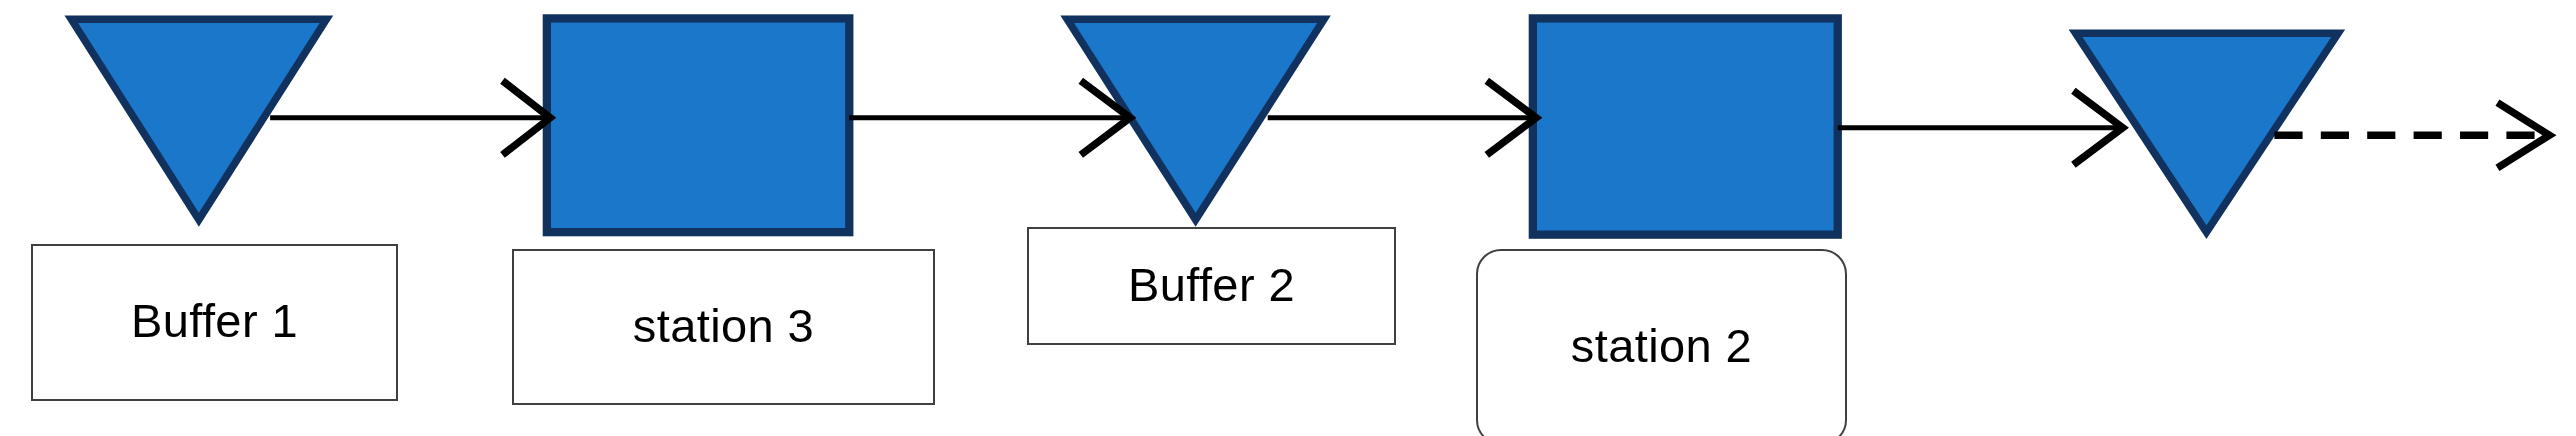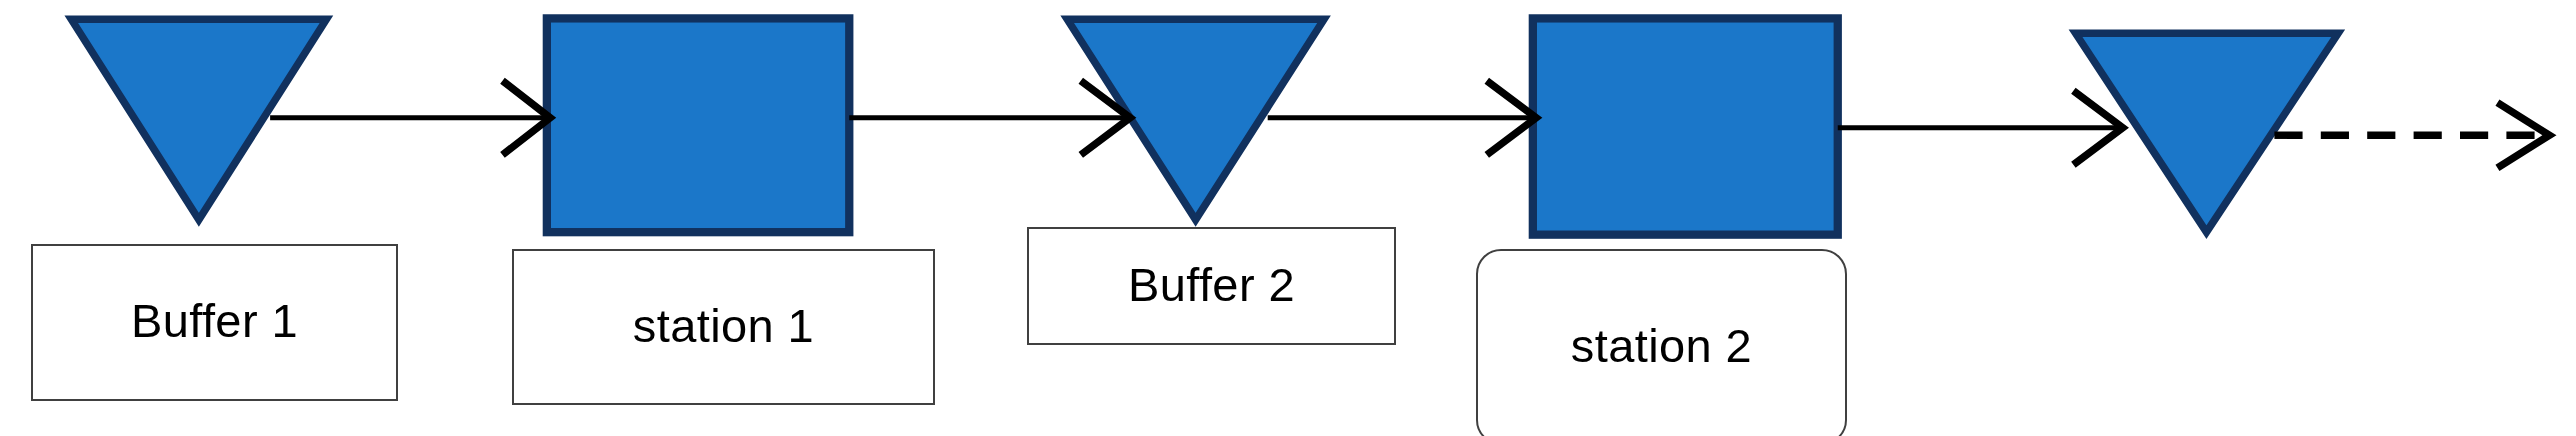--- a/index.html
+++ b/index.html
@@ -85,21 +85,21 @@
       <line x1="2745" y1="163" x2="3062" y2="163" stroke="#000000" stroke-width="9" stroke-dasharray="34 22" stroke-linecap="butt"></line>
       <polyline points="3018,126 3077,163 3018,200" fill="none" stroke="#000000" stroke-width="9" stroke-linecap="square" stroke-linejoin="miter"></polyline>
     </g>
   </svg>
 
   <div class="label-box" style="left:31px; top:244px; width:367px; height:157px;">
     <span class="label-text">Buffer 1</span>
   </div>
 
   <div class="label-box" style="left:512px; top:249px; width:423px; height:156px;">
-    <span class="label-text">station 1</span>
+    <span class="label-text">station 3</span>
   </div>
 
   <div class="label-box" style="left:1027px; top:227px; width:369px; height:118px;">
     <span class="label-text">Buffer 2</span>
   </div>
 
   <div class="label-box" style="left:1476px; top:249px; width:371px; height:196px;border-radius:25px;">
     <span class="label-text">station 2</span>
   </div>
 

